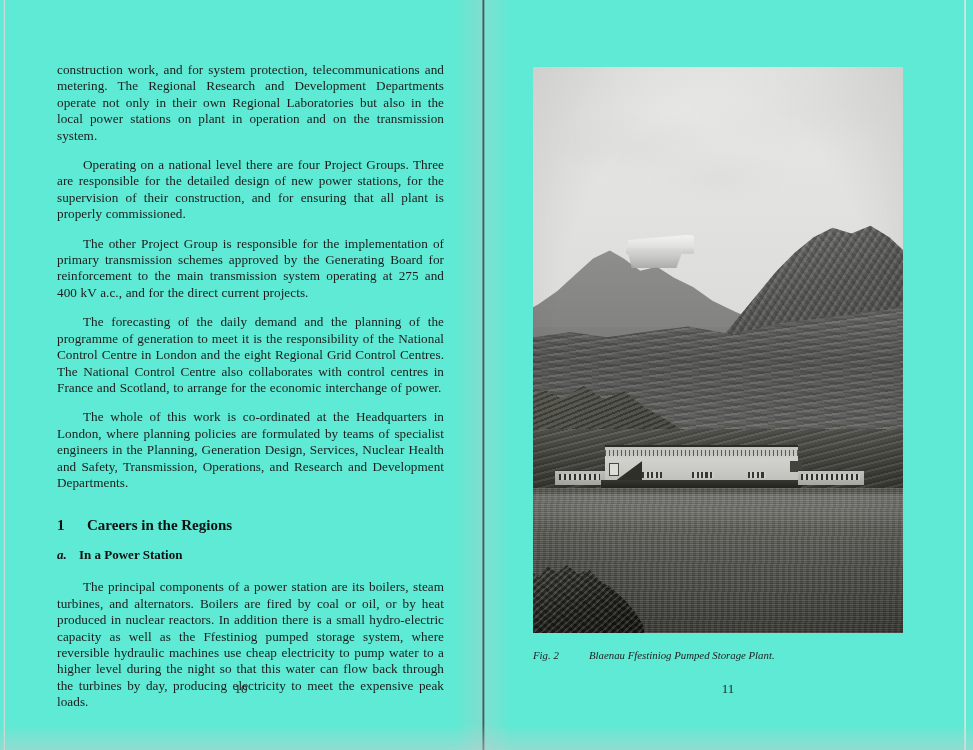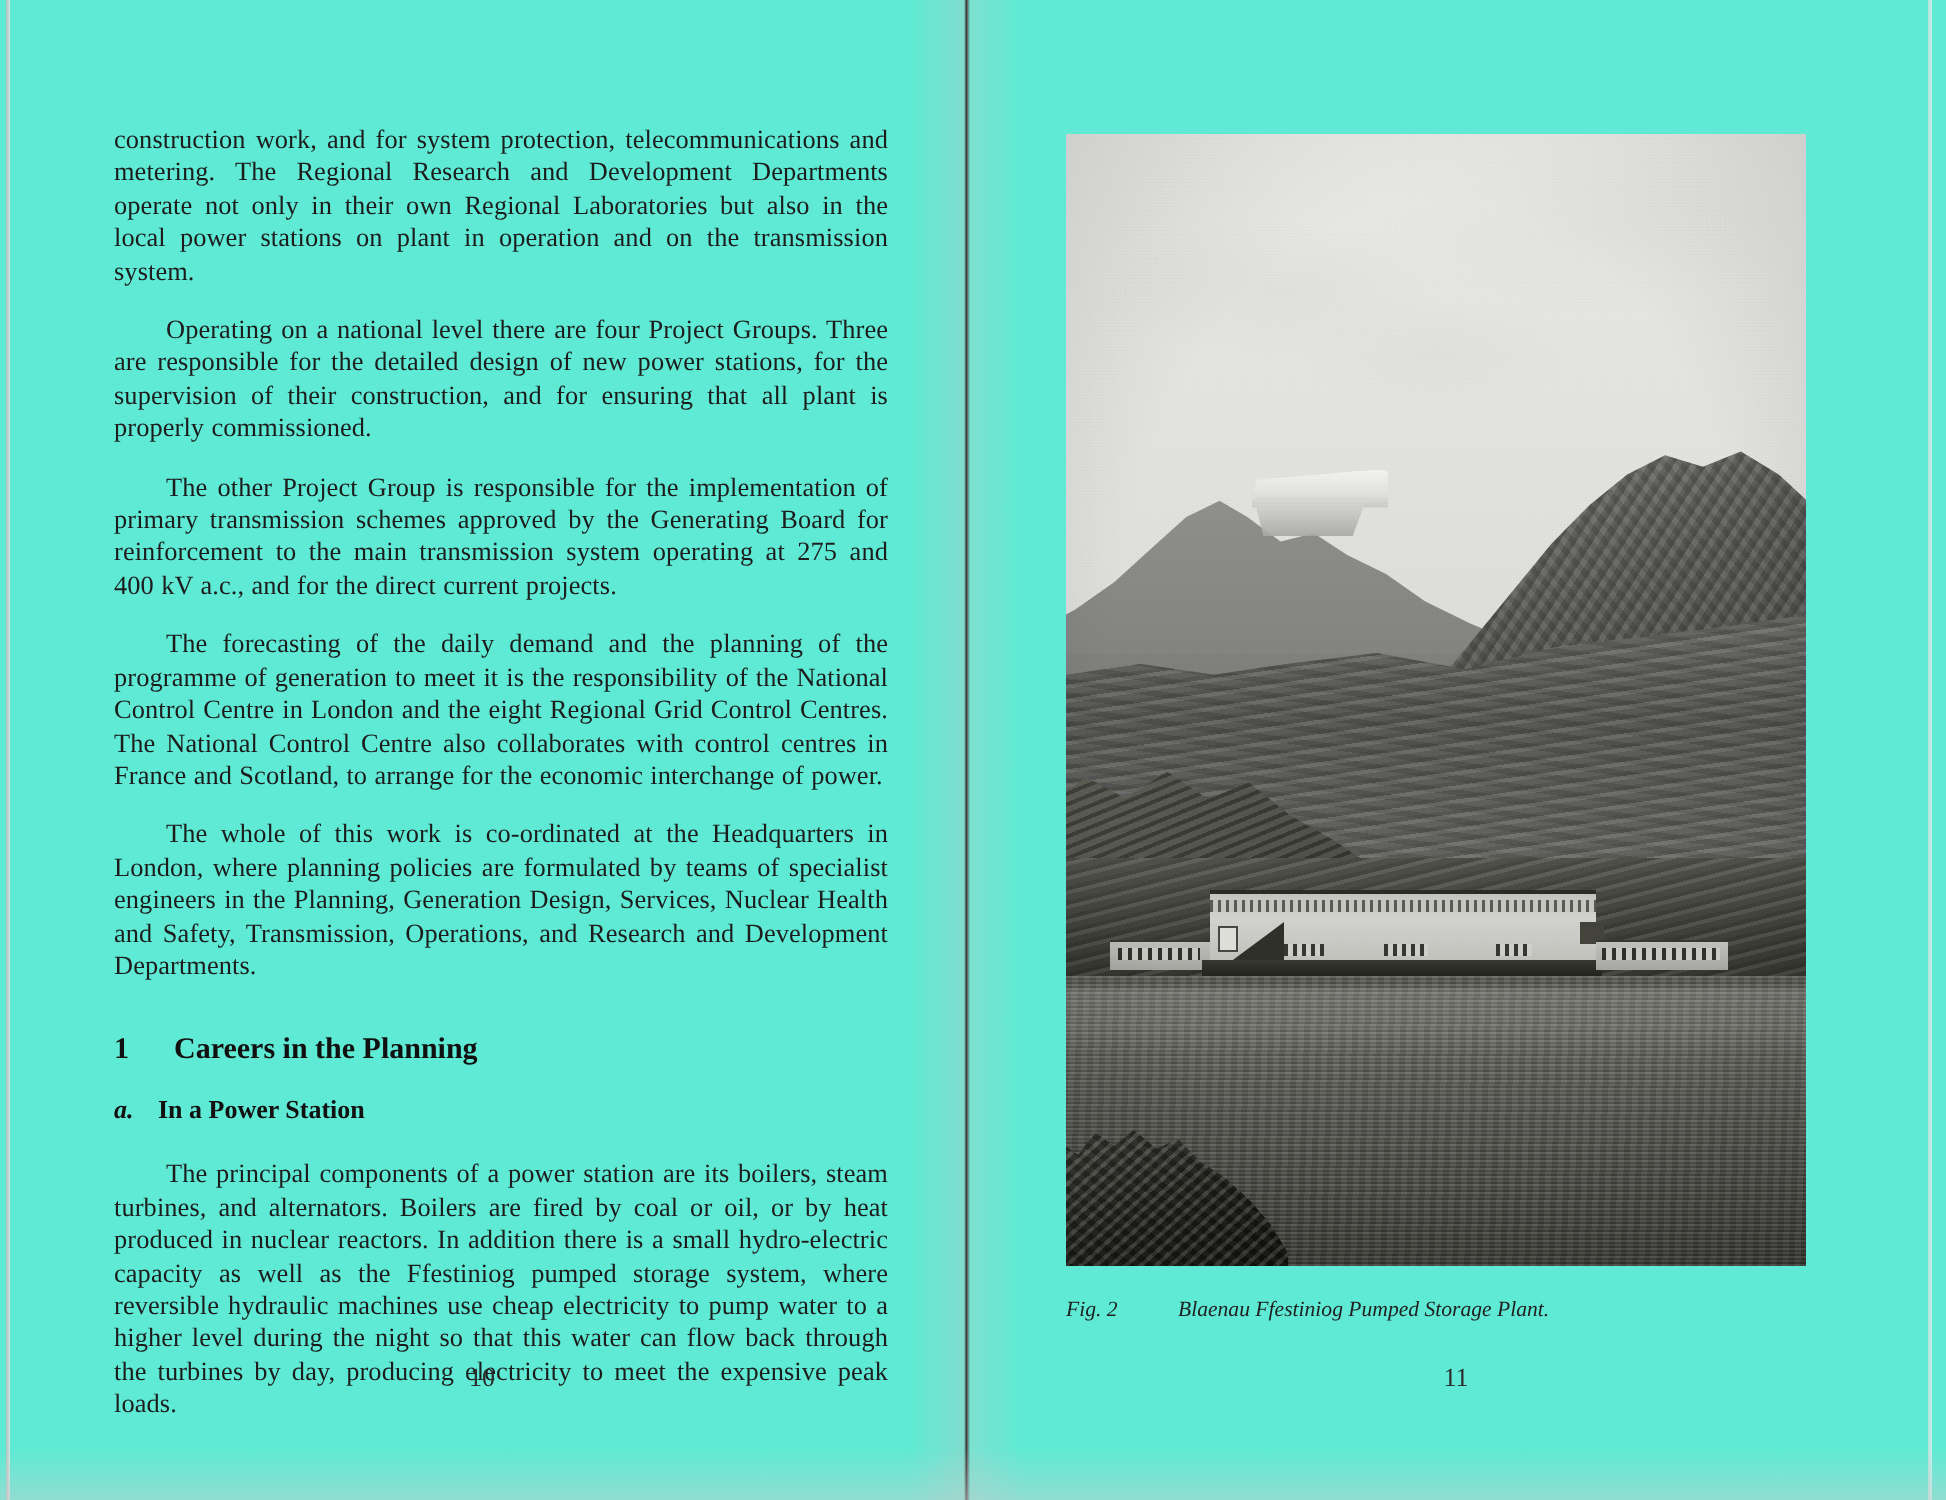--- a/index.html
+++ b/index.html
@@ -454,21 +454,21 @@
     <div class="textblock">
 
       <p class="para first">construction work, and for system protection, telecommunications and metering. The Regional Research and Development Departments operate not only in their own Regional Laboratories but also in the local power stations on plant in operation and on the transmission system.</p>
       <p class="para">Operating on a national level there are four Project Groups. Three are responsible for the detailed design of new power stations, for the supervision of their construction, and for ensuring that all plant is properly commissioned.</p>
       <p class="para">The other Project Group is responsible for the implementation of primary transmission schemes approved by the Generating Board for reinforcement to the main transmission system operating at 275 and 400 kV a.c., and for the direct current projects.</p>
       <p class="para">The forecasting of the daily demand and the planning of the programme of generation to meet it is the responsibility of the National Control Centre in London and the eight Regional Grid Control Centres. The National Control Centre also collaborates with control centres in France and Scotland, to arrange for the economic interchange of power.</p>
       <p class="para">The whole of this work is co-ordinated at the Headquarters in London, where planning policies are formulated by teams of specialist engineers in the Planning, Generation Design, Services, Nuclear Health and Safety, Transmission, Operations, and Research and Development Departments.</p>
 
       <div class="heading-num">
         <span class="num">1</span>
-        <span>Careers in the Planning</span>
+        <span>Careers in the Regions</span>
       </div>
 
       <div class="subheading">
         <span class="letter">a.</span>
         <span>In a Power Station</span>
       </div>
 
       <p class="para after-head">The principal components of a power station are its boilers, steam turbines, and alternators. Boilers are fired by coal or oil, or by heat produced in nuclear reactors. In addition there is a small hydro-electric capacity as well as the Ffestiniog pumped storage system, where reversible hydraulic machines use cheap electricity to pump water to a higher level during the night so that this water can flow back through the turbines by day, producing electricity to meet the expensive peak loads.</p>
     </div>
 

